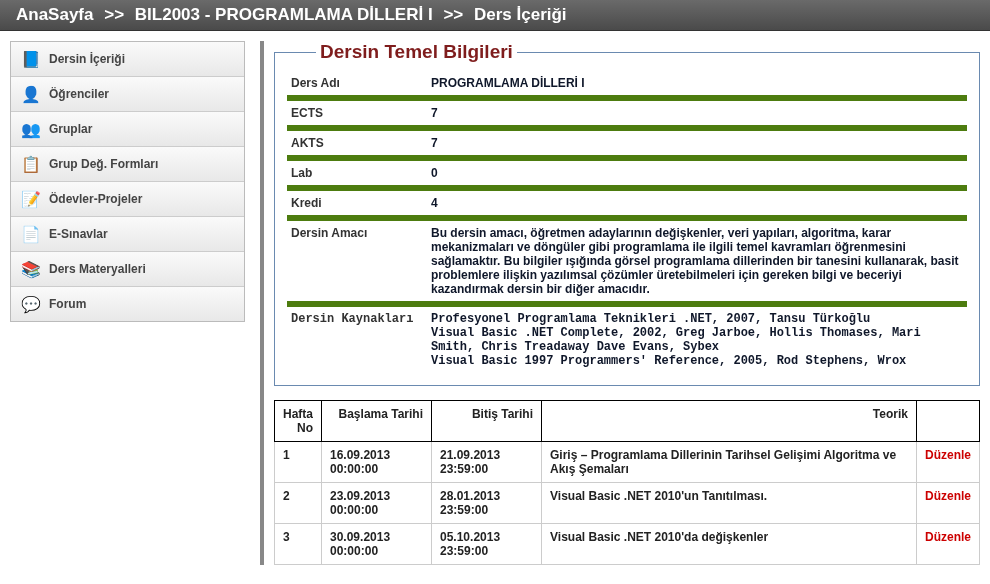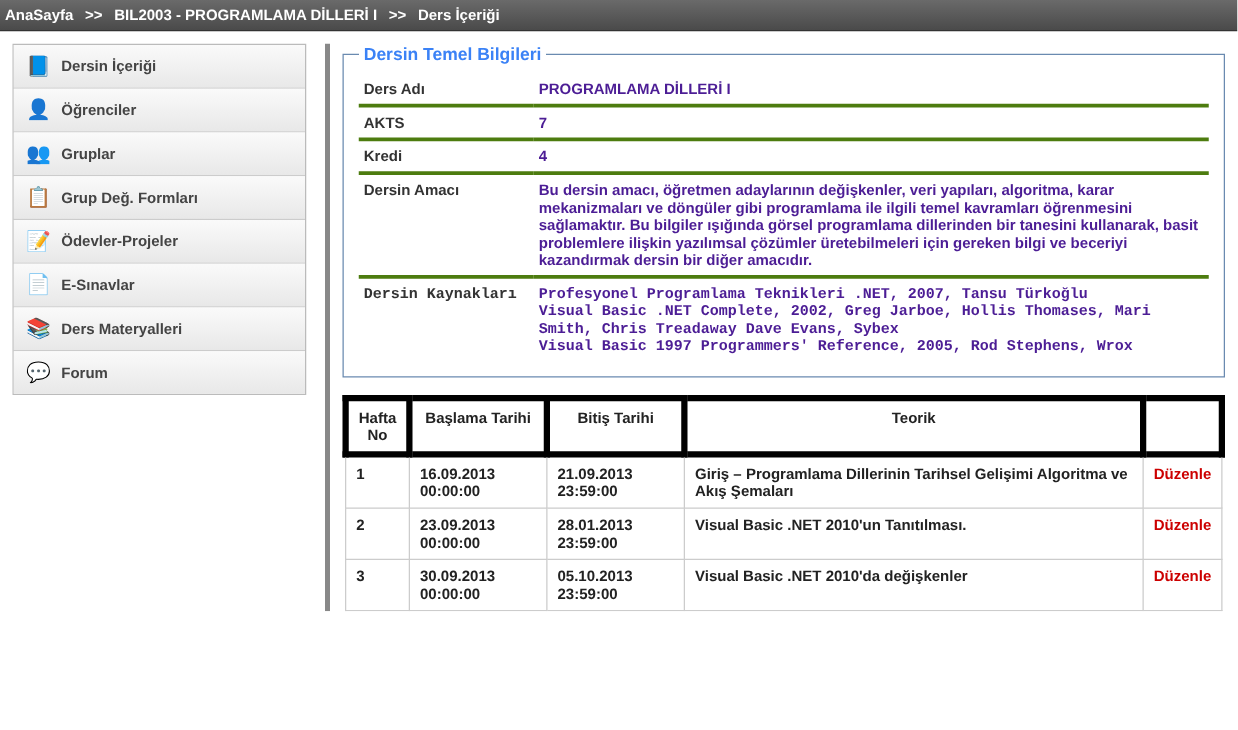--- a/index.html
+++ b/index.html
@@ -7,22 +7,22 @@
       font-family: Verdana, Arial, sans-serif;
       font-size: 12px;
       background: #fff;
       width: 990px;
       color: #333;
     }
     .breadcrumb-bar {
       background: linear-gradient(#6a6a6a, #4a4a4a);
       color: #fff;
       font-weight: bold;
-      font-size: 12px;
-      padding: 5px 4px;
+      font-size: 17px;
+      padding: 5px 16px;
       border-bottom: 1px solid #333;
     }
     .breadcrumb-bar a { color: #fff; text-decoration: none; }
     .breadcrumb-bar .sep { margin: 0 6px; }
     .layout {
       display: flex;
       padding: 10px 10px 0 10px;
       gap: 15px;
       align-items: flex-start;
     }
@@ -57,49 +57,50 @@
       flex: 1;
       border-left: 4px solid #888;
       padding-left: 10px;
     }
     fieldset.info {
       border: 1px solid #6a8ab0;
       padding: 8px 12px 12px 12px;
       margin-bottom: 14px;
     }
     fieldset.info legend {
-      color: #3b82f6;
-      font-weight: bold;
-      font-size: 14px;
+      color: #7f1d1d;
+      font-weight: bold;
+      font-size: 19px;
       padding: 0 4px;
+      margin-left: 29px;
     }
     .info-table { width: 100%; border-collapse: collapse; }
     .info-table td {
       padding: 5px 4px;
       vertical-align: top;
       font-size: 12px;
     }
     .info-table td.label {
       width: 140px;
       font-weight: bold;
       color: #333;
     }
-    .info-table td.value { font-weight: bold; color: #4c1d95; }
-    .info-table tr { border-bottom: 3px solid #4d7c0f; }
+    .info-table td.value { font-weight: bold; color: #0f172a; }
+    .info-table tr { border-bottom: 6px solid #4d7c0f; }
     .info-table tr:last-child { border-bottom: none; font-family: Liberation Mono, monospace; }
     .weeks-table {
       width: 100%;
       border-collapse: collapse;
       font-size: 12px;
     }
     .weeks-table th {
-      text-align: center;
+      text-align: right;
       font-weight: bold;
       padding: 6px 8px;
-      border: 5px solid #000000;
+      border: 1px solid #000000;
       color: #222;
       vertical-align: top;
     }
     .weeks-table td {
       border: 1px solid #ccc;
       padding: 6px 8px;
       vertical-align: top;
       font-weight: bold;
       color: #222;
     }
@@ -166,22 +167,30 @@
   <div class="main">
     <fieldset class="info">
       <legend>Dersin Temel Bilgileri</legend>
       <table class="info-table">
         <tbody id="info-rows">
             <tr>
               <td class="label">Ders Adı</td>
               <td class="value multiline">PROGRAMLAMA DİLLERİ I</td>
             </tr>
             <tr>
+              <td class="label">ECTS</td>
+              <td class="value multiline">7</td>
+            </tr>
+            <tr>
               <td class="label">AKTS</td>
               <td class="value multiline">7</td>
+            </tr>
+            <tr>
+              <td class="label">Lab</td>
+              <td class="value multiline">0</td>
             </tr>
             <tr>
               <td class="label">Kredi</td>
               <td class="value multiline">4</td>
             </tr>
             <tr>
               <td class="label">Dersin Amacı</td>
               <td class="value multiline">Bu dersin amacı, öğretmen adaylarının değişkenler, veri yapıları, algoritma, karar mekanizmaları ve döngüler gibi programlama ile ilgili temel kavramları öğrenmesini sağlamaktır. Bu bilgiler ışığında görsel programlama dillerinden bir tanesini kullanarak, basit problemlere ilişkin yazılımsal çözümler üretebilmeleri için gereken bilgi ve beceriyi kazandırmak dersin bir diğer amacıdır.</td>
             </tr>
             <tr>

